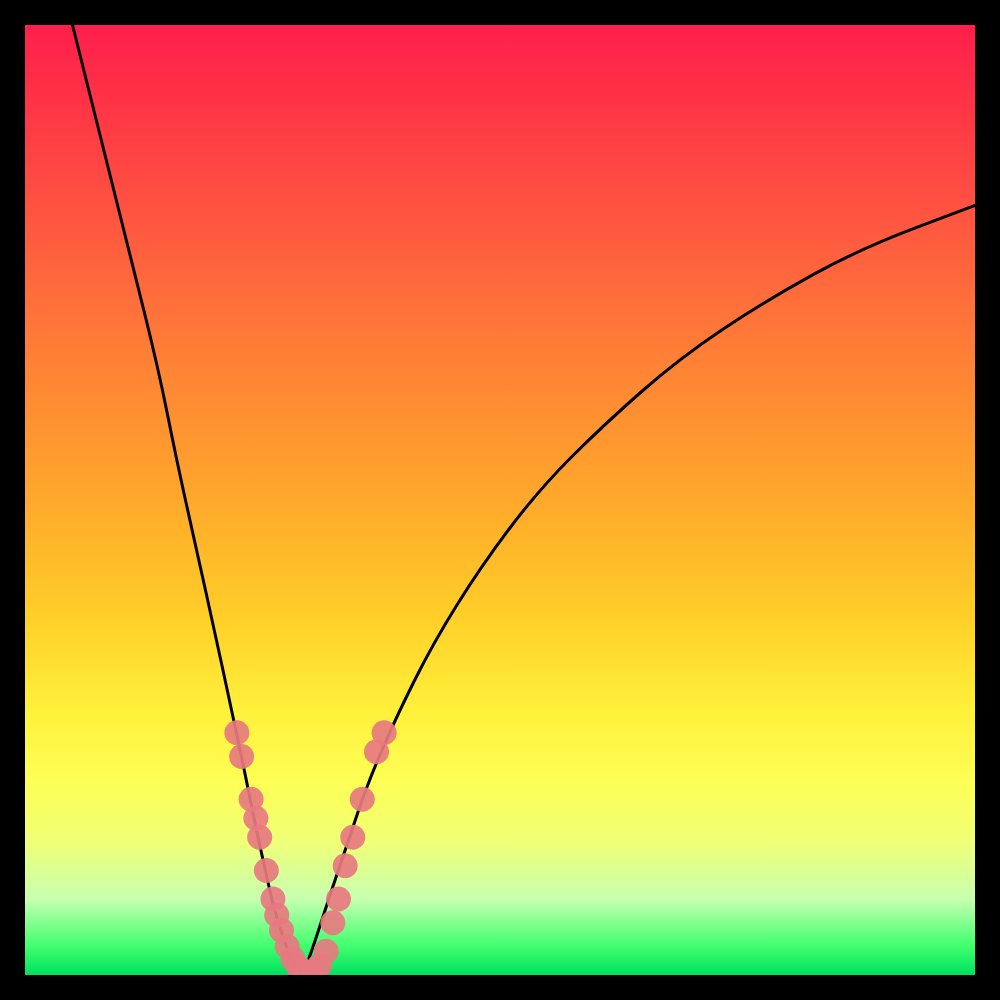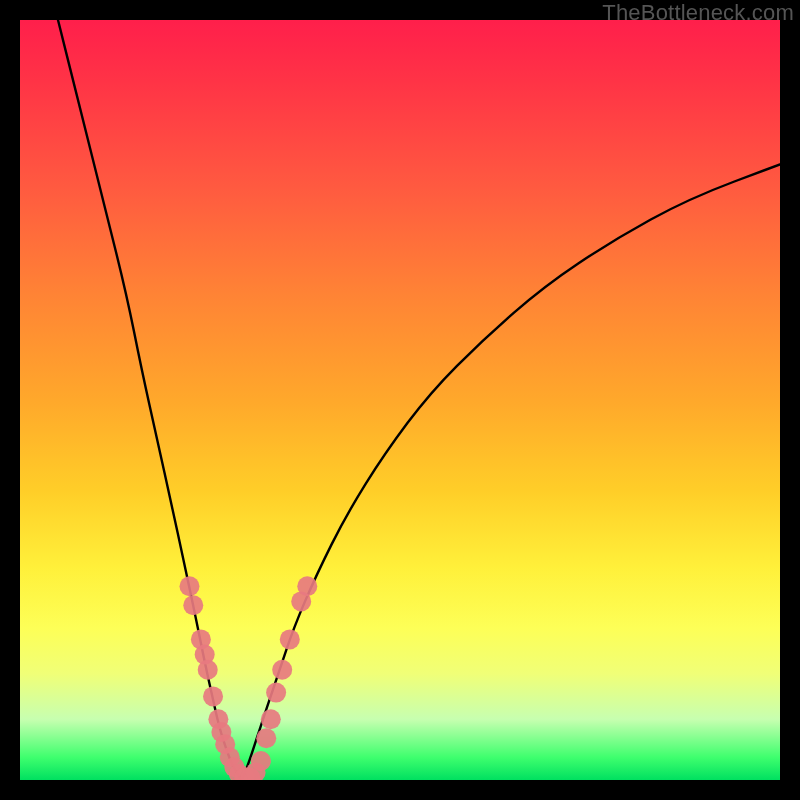--- a/index.html
+++ b/index.html
@@ -81,14 +81,13 @@
         <circle cx="240.92" cy="741.00" r="10" fill="#e77a80" fill-opacity="0.92"></circle>
         <circle cx="246.24" cy="718.20" r="10" fill="#e77a80" fill-opacity="0.92"></circle>
         <circle cx="250.80" cy="699.20" r="10" fill="#e77a80" fill-opacity="0.92"></circle>
         <circle cx="256.12" cy="672.60" r="10" fill="#e77a80" fill-opacity="0.92"></circle>
         <circle cx="262.20" cy="649.80" r="10" fill="#e77a80" fill-opacity="0.92"></circle>
         <circle cx="269.80" cy="619.40" r="10" fill="#e77a80" fill-opacity="0.92"></circle>
         <circle cx="281.20" cy="581.40" r="10" fill="#e77a80" fill-opacity="0.92"></circle>
         <circle cx="287.28" cy="566.20" r="10" fill="#e77a80" fill-opacity="0.92"></circle>
       </svg>
   </div>
-  <div class="watermark">TheBottleneck.com</div>
 </div>
 
 </body></html>

